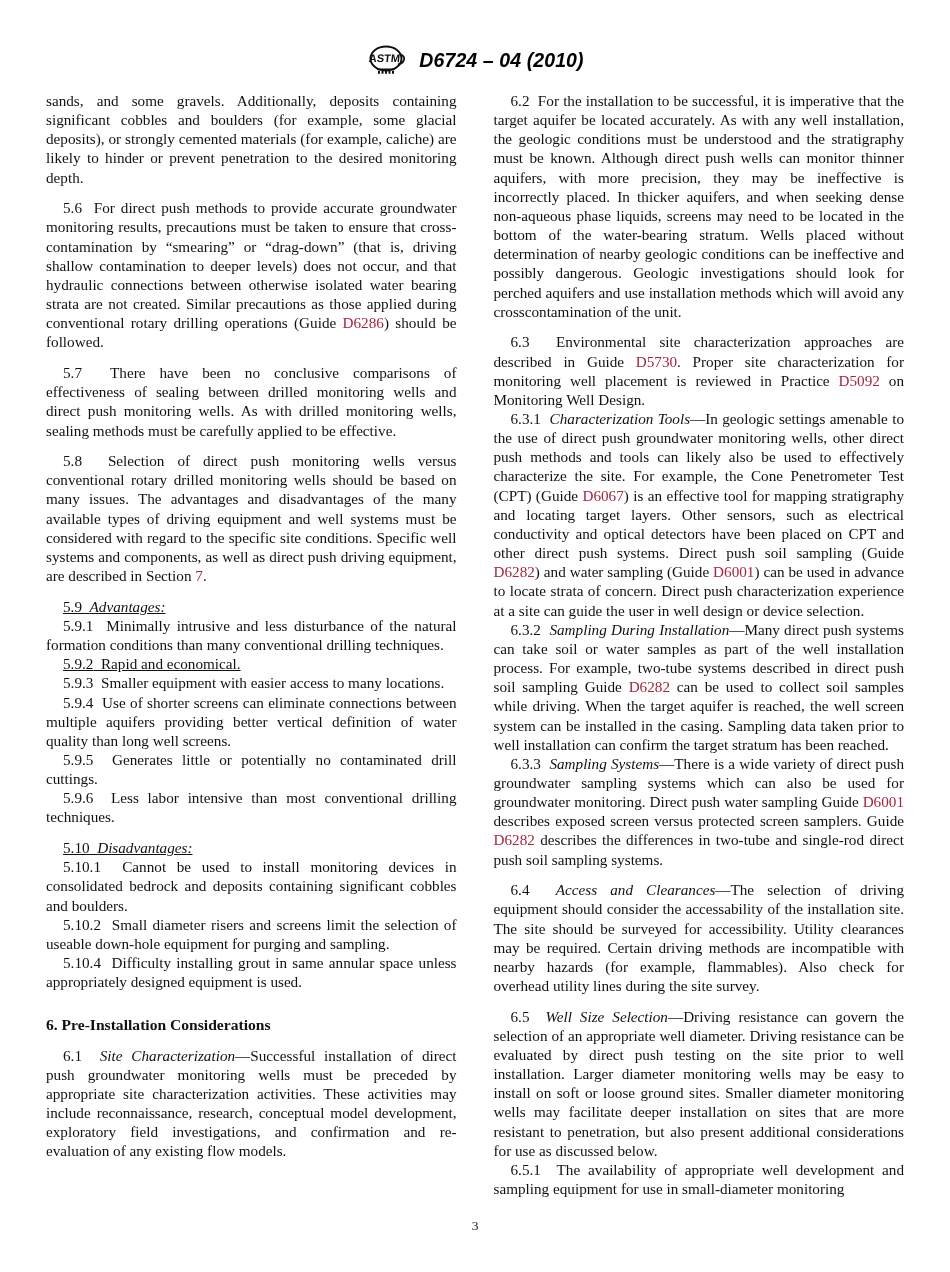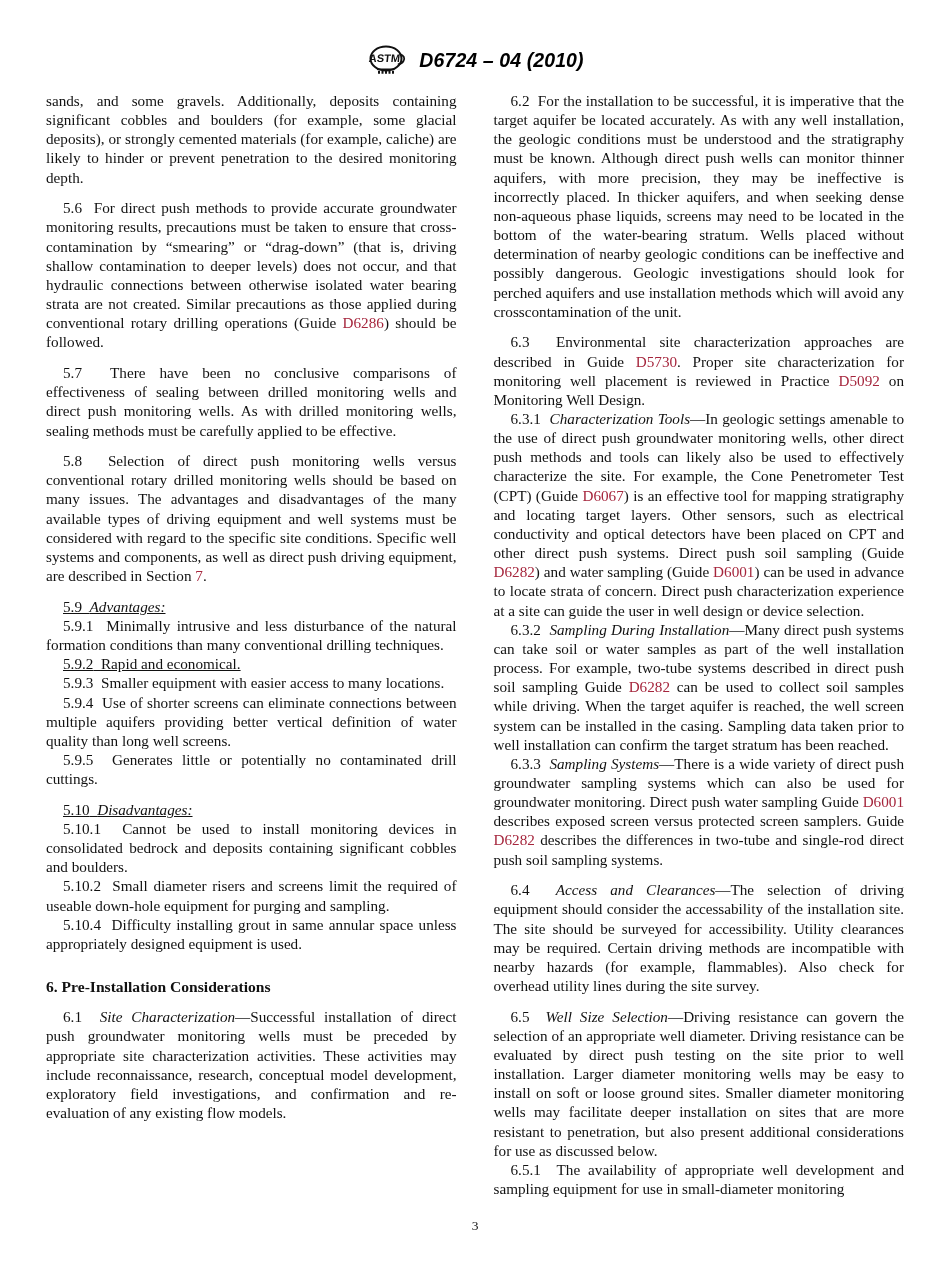--- a/index.html
+++ b/index.html
@@ -161,26 +161,27 @@
       <p class="clause"><span>5.9.1</span><span>&nbsp;&nbsp;</span><span>Minimally intrusive and less disturbance of the natural formation conditions than many conventional drilling techniques.</span></p>
 
       <p class="clause lastline-left"><span>5.9.2</span><span>&nbsp;&nbsp;</span><span>Rapid and economical.</span></p>
 
       <p class="clause"><span>5.9.3</span><span>&nbsp;&nbsp;</span><span>Smaller equipment with easier access to many locations.</span></p>
 
       <p class="clause"><span>5.9.4</span><span>&nbsp;&nbsp;</span><span>Use of shorter screens can eliminate connections between multiple aquifers providing better vertical definition of water quality than long well screens.</span></p>
 
       <p class="clause"><span>5.9.5</span><span>&nbsp;&nbsp;</span><span>Generates little or potentially no contaminated drill cuttings.</span></p>
 
+      <p class="clause"><span>5.9.6</span><span>&nbsp;&nbsp;</span><span>Less labor intensive than most conventional drilling techniques.</span></p>
 
       <p class="clause gap lastline-left"><span>5.10</span><span>&nbsp;&nbsp;</span><span class="ital">Disadvantages:</span></p>
 
       <p class="clause"><span>5.10.1</span><span>&nbsp;&nbsp;</span><span>Cannot be used to install monitoring devices in consolidated bedrock and deposits containing significant cobbles and boulders.</span></p>
 
-      <p class="clause"><span>5.10.2</span><span>&nbsp;&nbsp;</span><span>Small diameter risers and screens limit the required of useable down-hole equipment for purging and sampling.</span></p>
+      <p class="clause"><span>5.10.2</span><span>&nbsp;&nbsp;</span><span>Small diameter risers and screens limit the selection of useable down-hole equipment for purging and sampling.</span></p>
 
 
       <p class="clause"><span>5.10.4</span><span>&nbsp;&nbsp;</span><span>Difficulty installing grout in same annular space unless appropriately designed equipment is used.</span></p>
 
       <p class="sec-heading">6.  Pre-Installation Considerations</p>
 
       <p class="clause"><span>6.1</span><span>&nbsp;&nbsp;</span><span class="ital">Site Characterization</span><span>—Successful installation of direct push groundwater monitoring wells must be preceded by appropriate site characterization activities. These activities may include reconnaissance, research, conceptual model development, exploratory field investigations, and confirmation and re-evaluation of any existing flow models.</span></p>
 
     </div>
 

